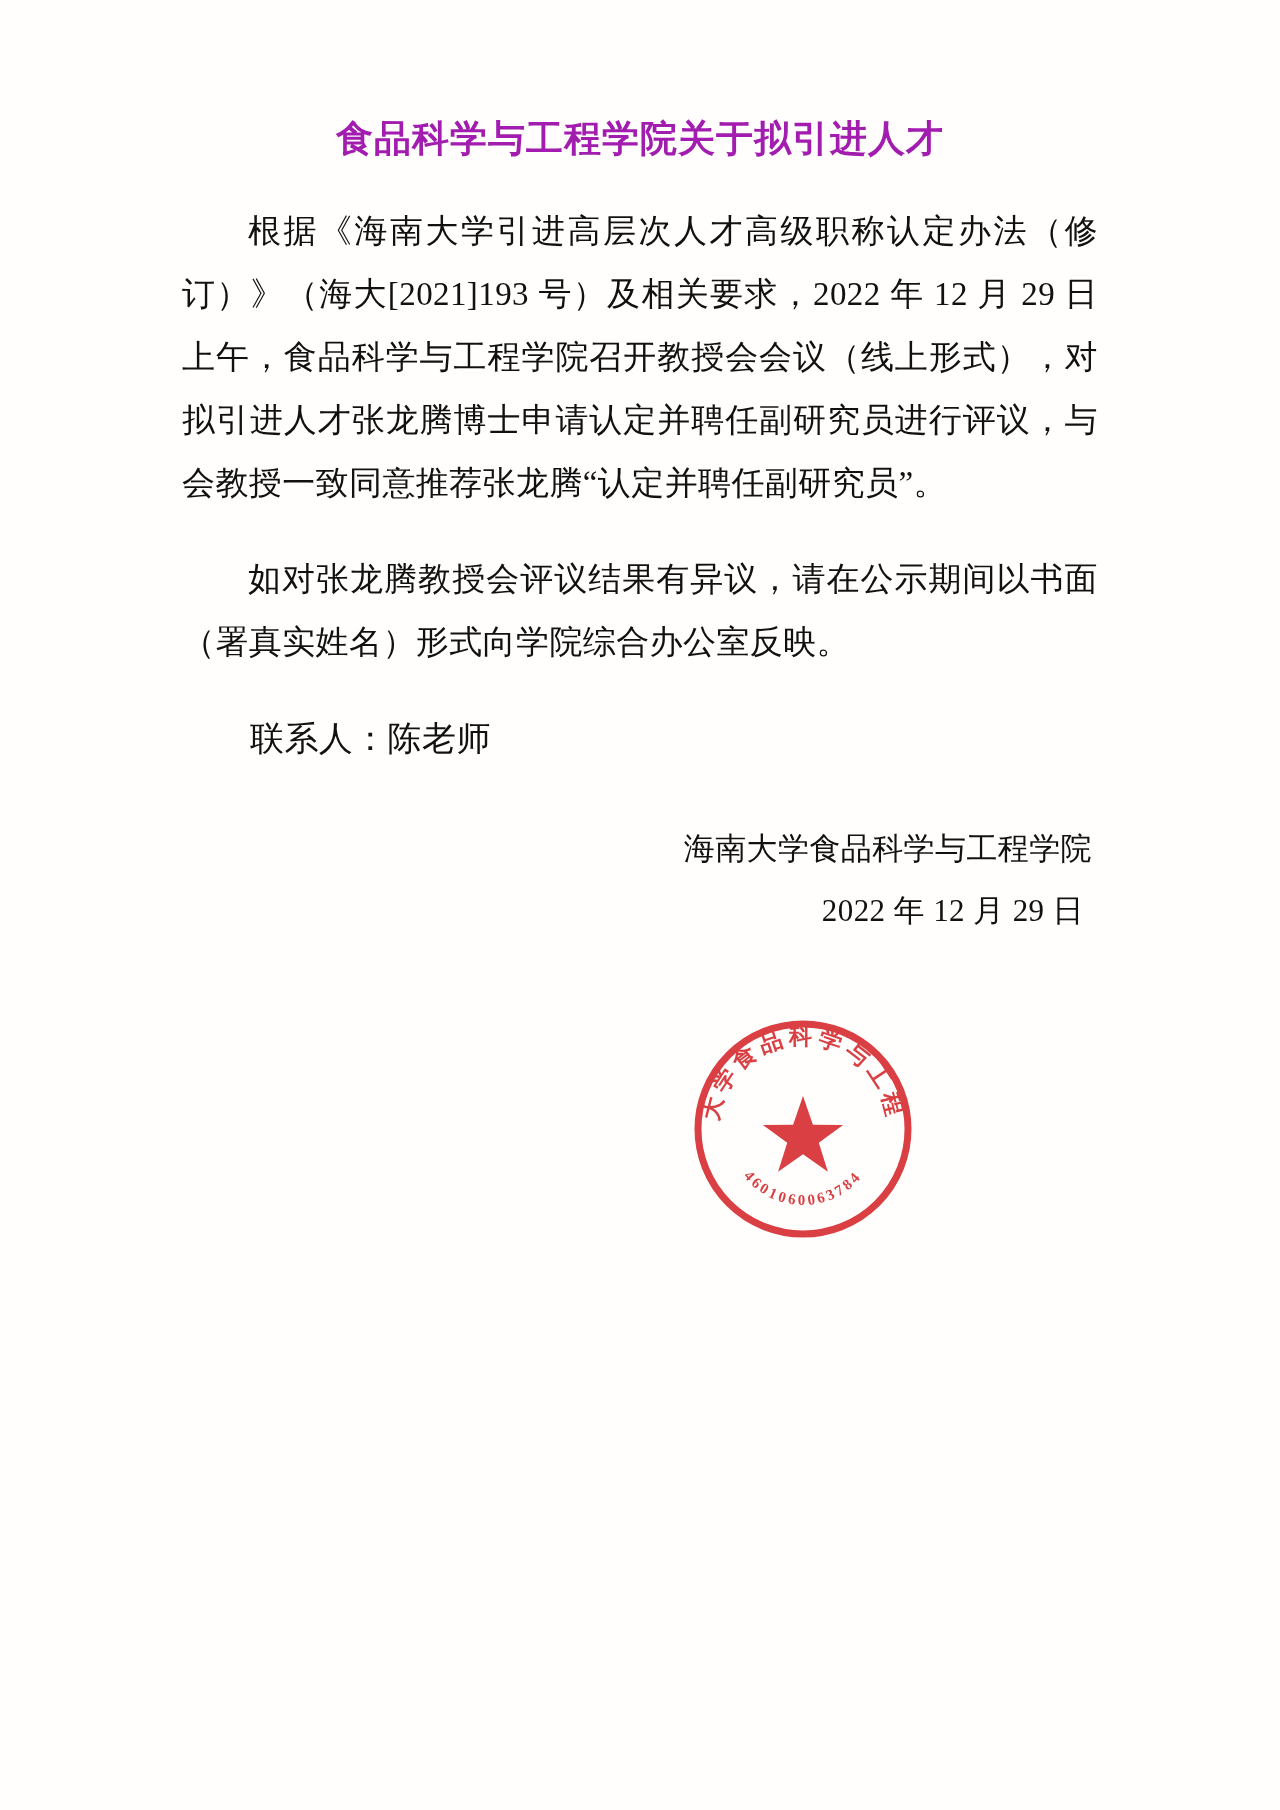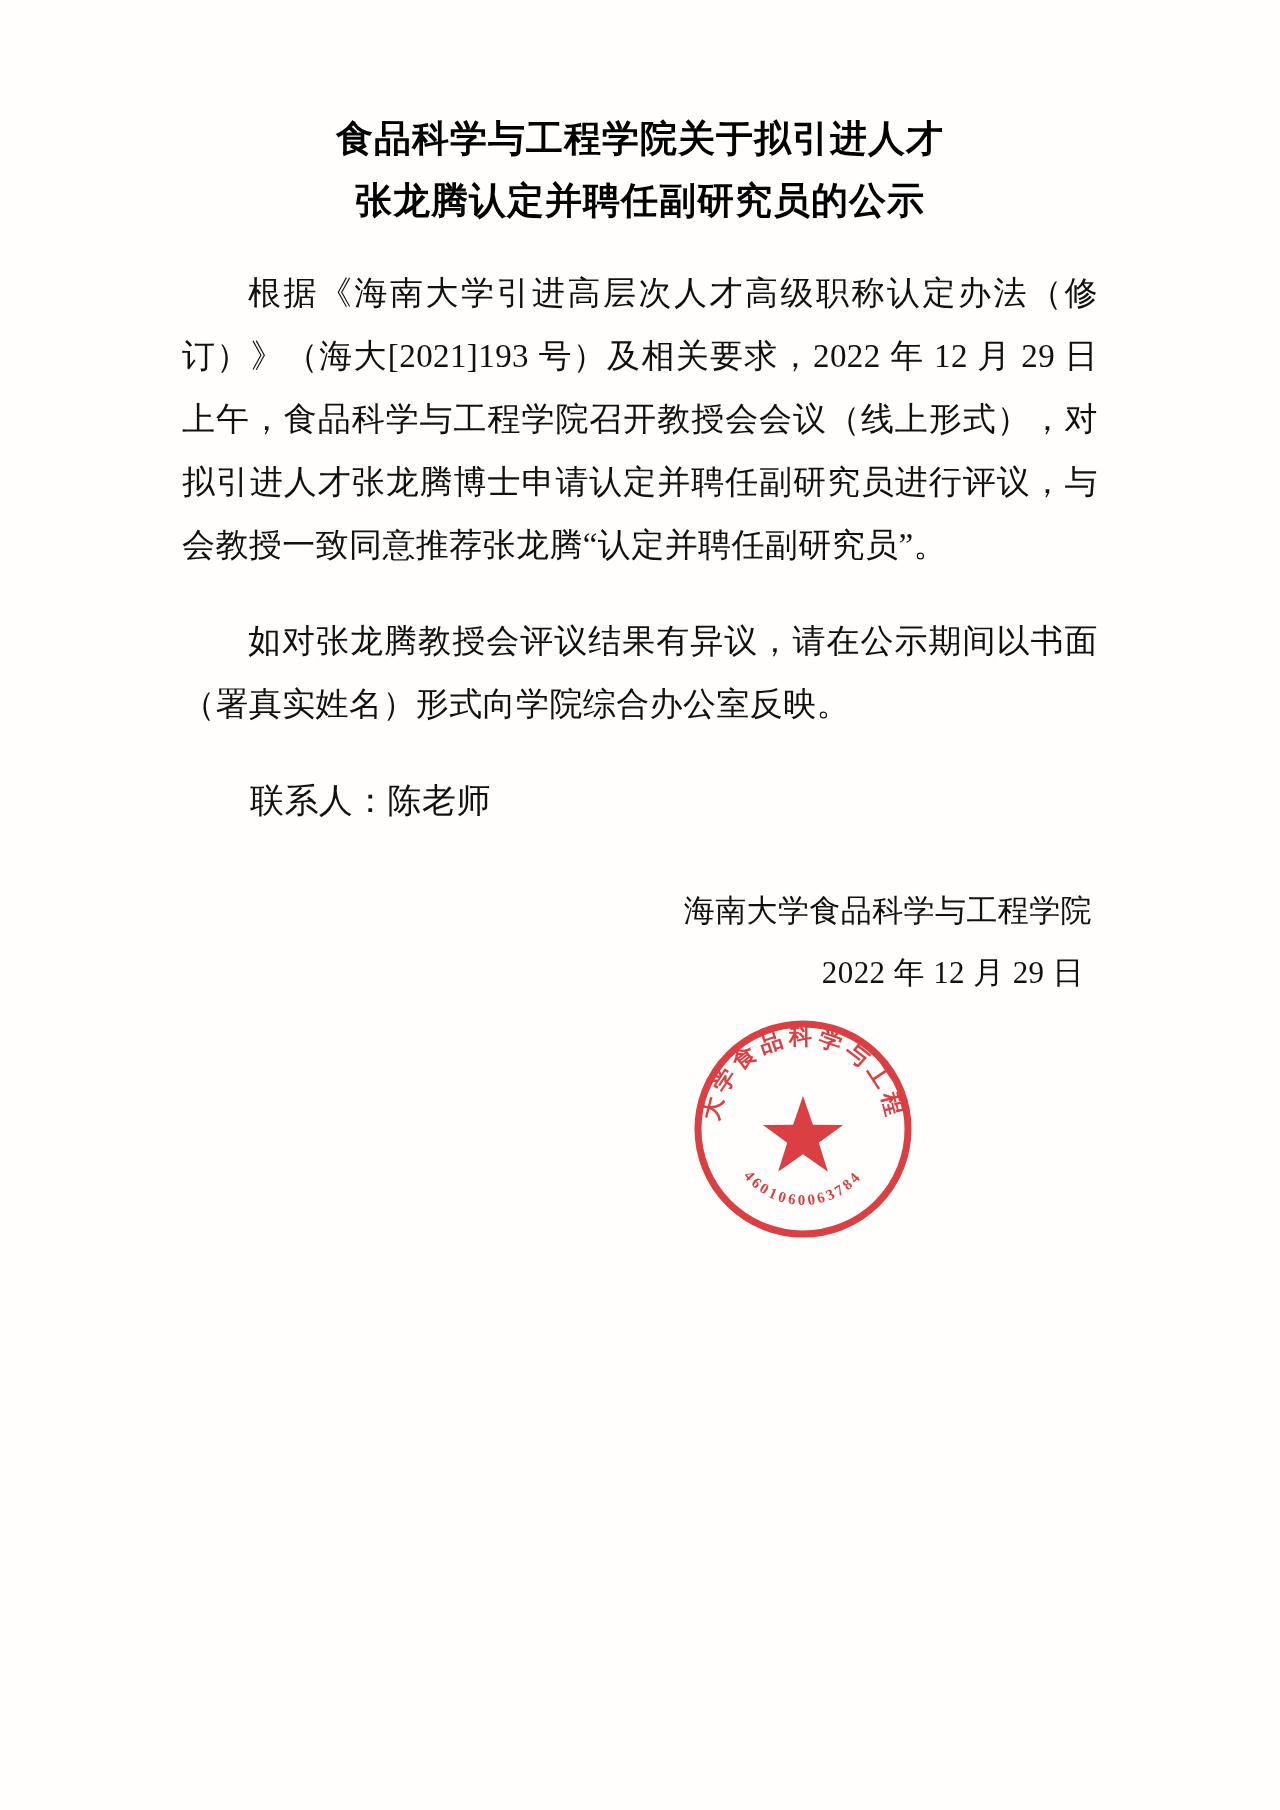--- a/index.html
+++ b/index.html
@@ -28,21 +28,21 @@
     left: 182px;
     top: 108px;
     width: 916px;
   }
   .title {
     text-align: center;
     font-weight: bold;
     font-size: 37px;
     line-height: 62px;
     letter-spacing: 1px;
-    color: #000000;
+    color: #a21caf;
   }
   .title-line {
     display: block;
     white-space: nowrap;
   }
   .para {
     font-size: 33px;
     line-height: 63px;
     text-align: justify;
     text-justify: inter-ideograph;
@@ -91,21 +91,20 @@
 </style>
 </head>
 <body>
 
 <div class="page">
 
   <div class="doc-body">
 
     <div class="title">
       <span class="title-line">食品科学与工程学院关于拟引进人才</span>
-      <span class="title-line">张龙腾认定并聘任副研究员的公示</span>
     </div>
 
     <p class="para">根据《海南大学引进高层次人才高级职称认定办法（修订）》（海大[2021]193 号）及相关要求，2022 年 12 月 29 日上午，食品科学与工程学院召开教授会会议（线上形式），对拟引进人才张龙腾博士申请认定并聘任副研究员进行评议，与会教授一致同意推荐张龙腾“认定并聘任副研究员”。</p>
     <p class="para">如对张龙腾教授会评议结果有异议，请在公示期间以书面（署真实姓名）形式向学院综合办公室反映。</p>
 
     <div class="contact-line">联系人：陈老师</div>
 
     <div class="sign-block">
       <div class="sign-line">海南大学食品科学与工程学院</div>
       <div class="sign-line sign-date">2022 年 12 月 29 日</div>

